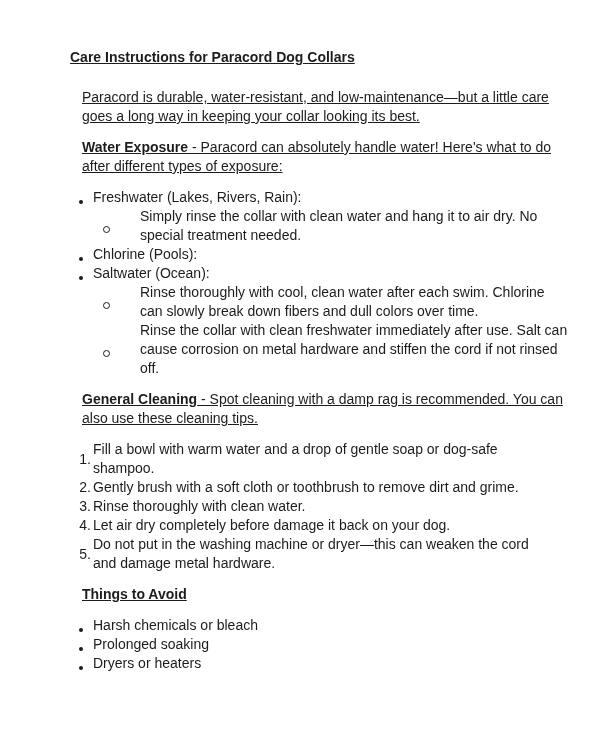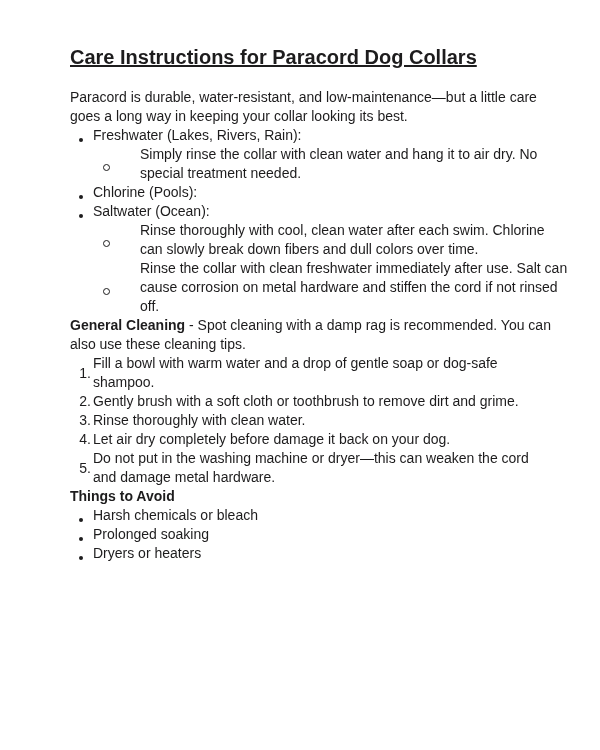--- a/index.html
+++ b/index.html
@@ -15,28 +15,29 @@
     font-size: 14px;
     line-height: 19px;
     color: #1d1c1d;
   }
   .doc {
     padding: 48px 0 0 70px;
     width: 530px;
     box-sizing: content-box;
   }
   .title {
-    font-size: 20px;
+    font-size: 14px;
     font-weight: bold;
     text-decoration: underline;
     margin: 0 16px 21px 0;
   }
   p.para {
-    margin: 0;
+    margin: 12px;
     white-space: pre-wrap;
+    text-decoration: underline;
   }
   .lead {
     font-weight: bold;
   }
   .mb-intro   { margin-bottom: 18px; }
   .mb-water   { margin-bottom: 20px; }
   .mb-list1   { margin-bottom: 14px; }
   .mb-general { margin-bottom: 21px; }
   .mb-steps   { margin-bottom: 14px; }
 
@@ -83,20 +84,22 @@
 </head>
 <body>
 
 <div class="doc">
 
   <h1 class="title">Care Instructions for Paracord Dog Collars</h1>
 
   <p class="para mb-intro">Paracord is durable, water-resistant, and low-maintenance—but a little care
 goes a long way in keeping your collar looking its best.</p>
 
+  <p class="para mb-water"><span class="lead">Water Exposure</span><span> - Paracord can absolutely handle water! Here's what to do
+after different types of exposure:</span></p>
 
   <div class="list mb-list1">
 
     <div class="row">
       <span class="marker">
           <span class="dot"></span>
         </span>
       <span class="txt">Freshwater (Lakes, Rivers, Rain):</span>
     </div>
     <div class="row sub">

